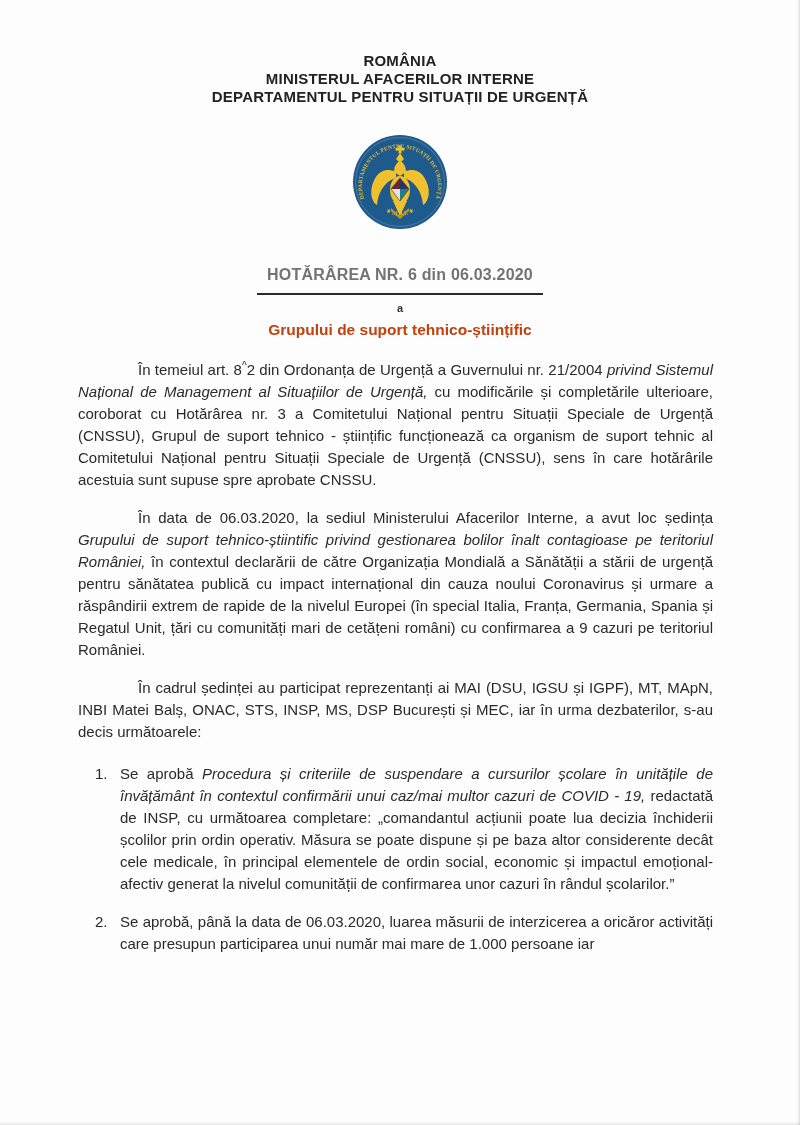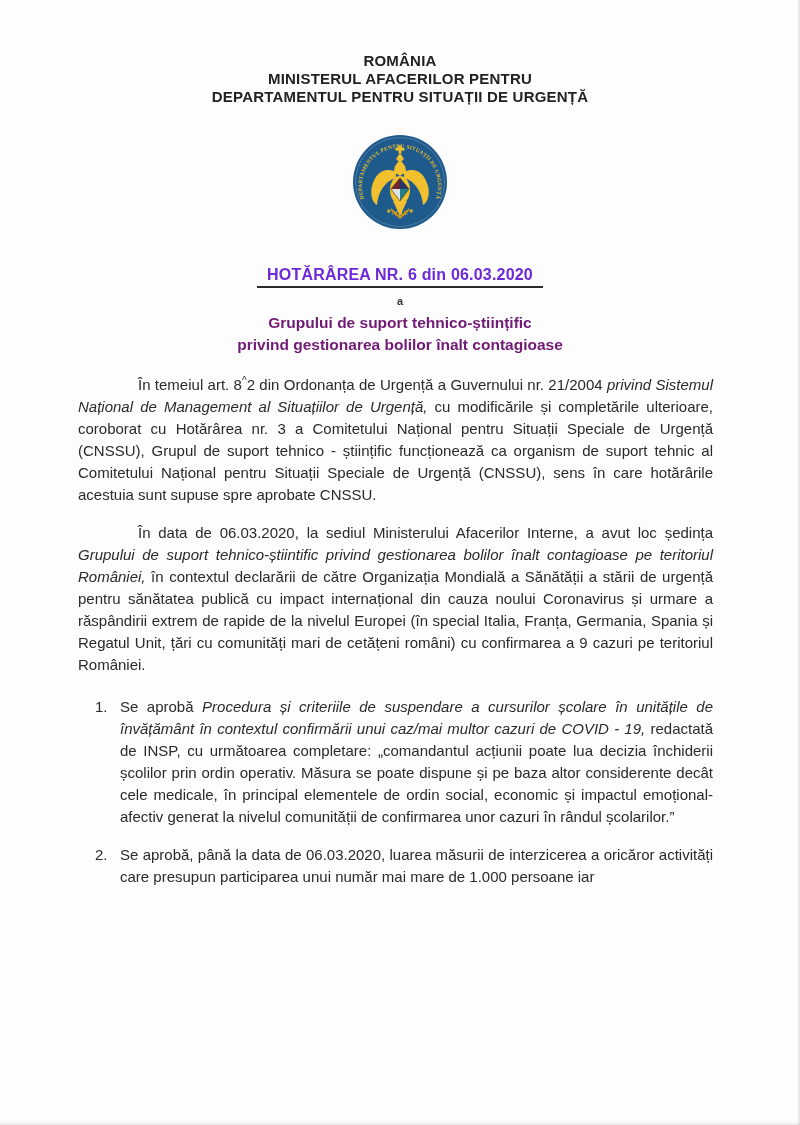--- a/index.html
+++ b/index.html
@@ -28,36 +28,36 @@
   }
   .seal-wrap svg{width:100px;height:100px;}
   .title-block{
     margin-top:30px;
     text-align:center;
   }
   .doc-title{
     display:inline-block;
     font-weight:bold;
     font-size:16px;
-    color:#6d28d9;
+    color:#737373;
     border-bottom:2px solid #2a2a2a;
-    padding:0 10px 2px 10px;
+    padding:0 10px 9px 10px;
     letter-spacing:.2px;
   }
   .connector{
     margin:7px 0 5px 0;
     font-weight:bold;
     font-size:11px;
     color:#333;
   }
   .subtitle{
     font-weight:bold;
     font-size:15.5px;
     line-height:22px;
-    color:#701a75;
+    color:#c2410c;
   }
   .body-text{
     margin-top:18px;
     padding:0 87px 0 78px;
     font-size:15px;
     line-height:22px;
   }
   .para{
     margin:0 0 16px 0;
     text-align:justify;
@@ -81,21 +81,21 @@
     text-align:justify;
   }
 </style>
 </head>
 <body>
 
 <div class="page">
 
   <div class="doc-header">
     <div>ROMÂNIA</div>
-    <div>MINISTERUL AFACERILOR PENTRU</div>
+    <div>MINISTERUL AFACERILOR INTERNE</div>
     <div>DEPARTAMENTUL PENTRU SITUAȚII DE URGENȚĂ</div>
   </div>
 
   <div class="seal-wrap">
     <svg viewBox="0 0 100 100" aria-hidden="true">
       <defs>
         <path id="arcTop" d="M 14,66 A 38,38 0 1 1 86,66" fill="none"></path>
         <path id="arcBottom" d="M 29,75 A 30,30 0 0 0 71,75" fill="none"></path>
       </defs>
       <circle cx="50" cy="50" r="47" fill="#1e5a8c"></circle>
@@ -125,27 +125,27 @@
         </g>
       </g>
     </svg>
   </div>
 
   <div class="title-block">
     <span class="doc-title">HOTĂRÂREA NR. 6 din 06.03.2020</span>
     <div class="connector">a</div>
     <div class="subtitle">
       <div>Grupului de suport tehnico-științific</div>
-      <div>privind gestionarea bolilor înalt contagioase</div>
     </div>
   </div>
 
   <div class="body-text">
     <p class="para"><span>În temeiul art. 8</span><sup>^</sup><span>2 din Ordonanța de Urgență a Guvernului nr. 21/2004 </span><span class="it">privind Sistemul Național de Management al Situațiilor de Urgență,</span><span> cu modificările și completările ulterioare, coroborat cu Hotărârea nr. 3 a Comitetului Național pentru Situații Speciale de Urgență (CNSSU), Grupul de suport tehnico - științific funcționează ca organism de suport tehnic al Comitetului Național pentru Situații Speciale de Urgență (CNSSU), sens în care hotărârile acestuia sunt supuse spre aprobate CNSSU.</span></p>
     <p class="para"><span>În data de 06.03.2020, la sediul Ministerului Afacerilor Interne, a avut loc ședința </span><span class="it">Grupului de suport tehnico-știintific privind gestionarea bolilor înalt contagioase pe teritoriul României,</span><span> în contextul declarării de către Organizația Mondială a Sănătății a stării de urgență pentru sănătatea publică cu impact internațional din cauza noului Coronavirus și urmare a răspândirii extrem de rapide de la nivelul Europei (în special Italia, Franța, Germania, Spania și Regatul Unit, țări cu comunități mari de cetățeni români) cu confirmarea a 9 cazuri pe teritoriul României.</span></p>
+    <p class="para"><span>În cadrul ședinței au participat reprezentanți ai MAI (DSU, IGSU și IGPF), MT, MApN, INBI Matei Balș, ONAC, STS, INSP, MS, DSP București și MEC, iar în urma dezbaterilor, s-au decis următoarele:</span></p>
 
     <div class="decision-list">
       <div class="list-item">
         <span class="item-number">1.</span>
         <span class="item-text"><span>Se aprobă </span><span class="it">Procedura și criteriile de suspendare a cursurilor școlare în unitățile de învățământ în contextul confirmării unui caz/mai multor cazuri de COVID - 19,</span><span> redactată de INSP, cu următoarea completare: „comandantul acțiunii poate lua decizia închiderii școlilor prin ordin operativ. Măsura se poate dispune și pe baza altor considerente decât cele medicale, în principal elementele de ordin social, economic și impactul emoțional-afectiv generat la nivelul comunității de confirmarea unor cazuri în rândul școlarilor.”</span></span>
       </div>
       <div class="list-item">
         <span class="item-number">2.</span>
         <span class="item-text"><span>Se aprobă, până la data de 06.03.2020, luarea măsurii de interzicerea a oricăror activități care presupun participarea unui număr mai mare de 1.000 persoane iar</span></span>
       </div>

